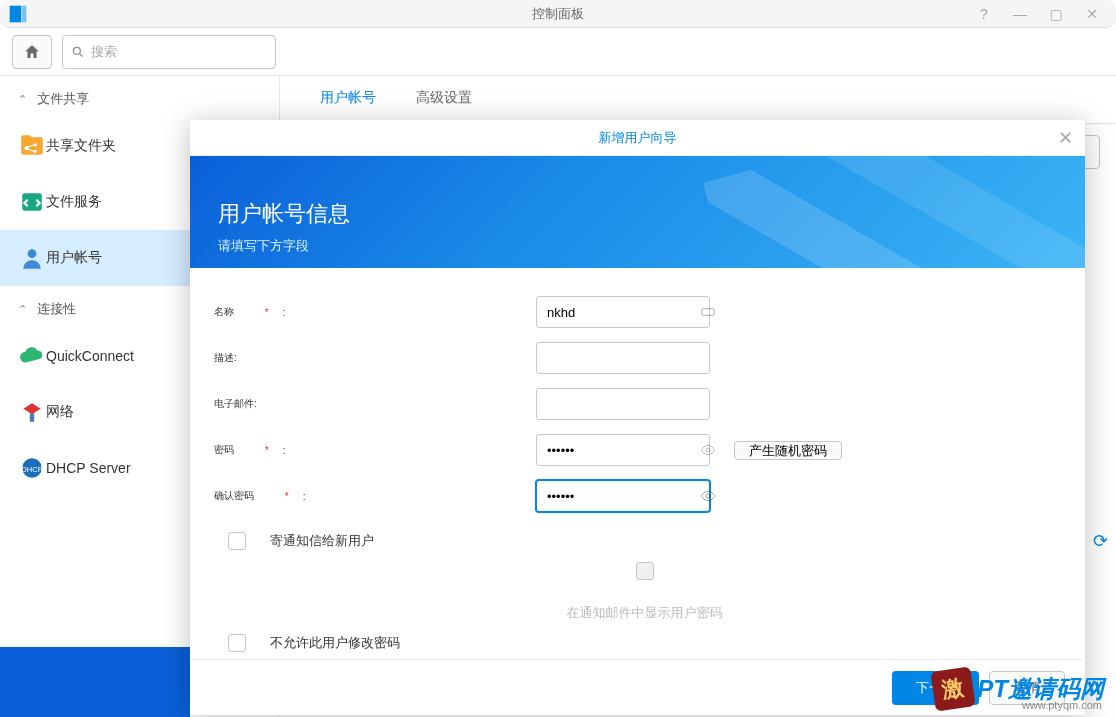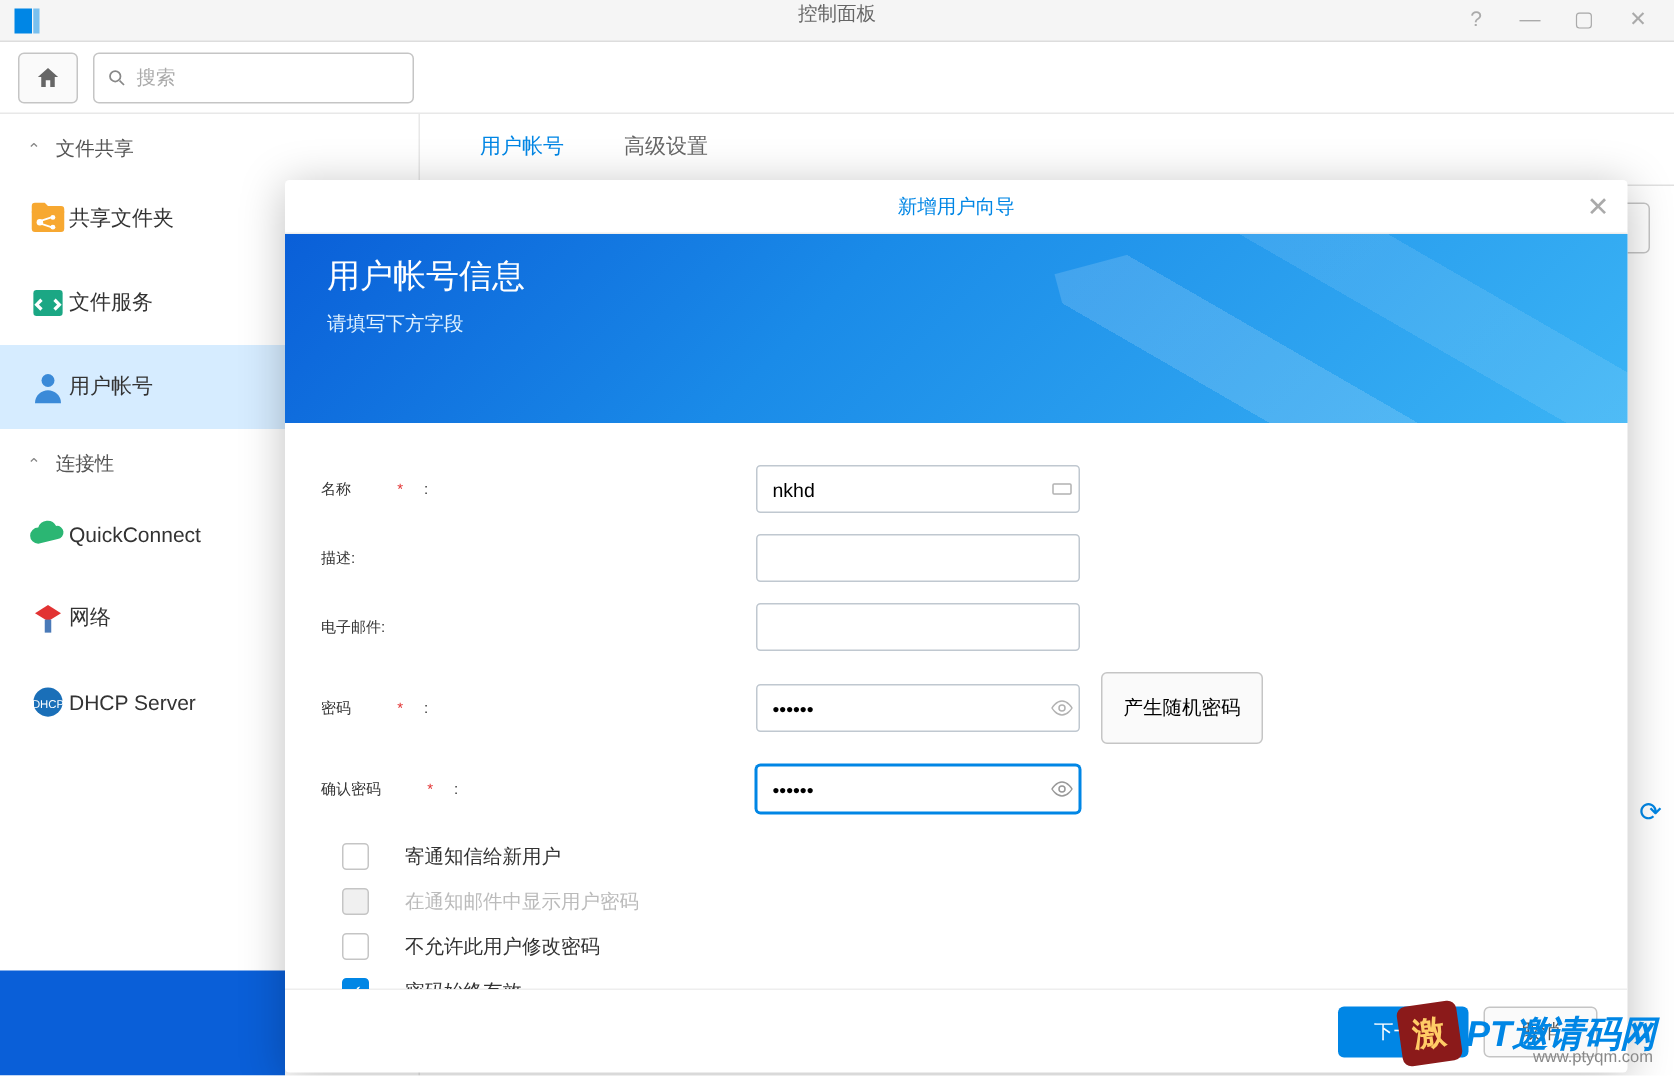--- a/index.html
+++ b/index.html
@@ -1,18 +1,18 @@
 <!DOCTYPE html>
 <html><head>
   <meta charset="utf-8">
   <style>
     * { margin: 0; padding: 0; box-sizing: border-box; font-family: "Microsoft YaHei", Arial, sans-serif; }
     body { width: 1116px; height: 717px; background: #fff; position: relative; overflow: hidden; }
     
-    .titlebar { height: 28px; background: #f5f5f5; display: flex; align-items: flex-start; position: relative; border-bottom: 1px solid #ddd; }
+    .titlebar { height: 28px; background: #f5f5f5; display: flex; align-items: center; position: relative; border-bottom: 1px solid #ddd; border-radius: 10px; }
     .titlebar-icon { width: 36px; height: 28px; display: flex; align-items: center; justify-content: center; }
     .titlebar-icon svg { width: 20px; height: 20px; }
     .titlebar-title { position: absolute; left: 50%; transform: translateX(-50%); font-size: 13px; color: #666; }
     .titlebar-ctrl { position: absolute; right: 0; display: flex; gap: 12px; padding-right: 12px; }
     .titlebar-ctrl span { width: 24px; height: 24px; display: inline-flex; align-items: center; justify-content: center; color: #aaa; cursor: pointer; font-size: 14px; }
     
     .toolbar { height: 48px; display: flex; align-items: center; padding: 0 12px; gap: 10px; border-bottom: 1px solid #e8e8e8; }
     .home-btn { width: 40px; height: 34px; border: 1px solid #c5c5c5; border-radius: 4px; display: flex; align-items: center; justify-content: center; background: #fafafa; cursor: pointer; }
     .toolbar-search { flex: 0 0 200px; height: 34px; border: 1px solid #c5c5c5; border-radius: 4px; display: flex; align-items: center; padding: 0 8px; gap: 6px; }
     .toolbar-search input { border: none; outline: none; font-size: 13px; flex: 1; color: #333; background: transparent; }
@@ -37,37 +37,37 @@
     .ab-btn .caret { font-size: 9px; color: #888; border-left: 1px solid #ccc; padding-left: 8px; margin-left: 4px; }
     .ab-spacer { flex: 1; }
     .ab-search { width: 200px; height: 34px; border: 1px solid #c5c5c5; border-radius: 4px; display: flex; align-items: center; padding: 0 8px; gap: 6px; }
     .ab-search input { border: none; outline: none; font-size: 13px; flex: 1; background: transparent; }
     
     .modal { position: absolute; left: 190px; top: 120px; width: 895px; height: 595px; background: #fff; box-shadow: 0 4px 30px rgba(0,0,0,0.25); border-radius: 3px; display: flex; flex-direction: column; z-index: 100; }
     .modal-header { height: 36px; display: flex; align-items: center; justify-content: center; position: relative; border-bottom: 1px solid #eee; }
     .modal-title { font-size: 13px; color: #0086e5; font-weight: 500; }
     .modal-close { position: absolute; right: 12px; color: #aaa; font-size: 18px; cursor: pointer; }
     
-    .modal-banner { height: 126px; background: linear-gradient(135deg, #0a5fd8 0%, #1a8be8 40%, #3bb4f5 100%); position: relative; overflow: hidden; padding: 13px 28px; }
+    .modal-banner { height: 112px; background: linear-gradient(135deg, #0a5fd8 0%, #1a8be8 40%, #3bb4f5 100%); position: relative; overflow: hidden; padding: 43px 28px; }
     .modal-banner::before { content: ''; position: absolute; right: -50px; top: -30px; width: 400px; height: 300px; background: linear-gradient(45deg, transparent 40%, rgba(255,255,255,0.15) 40%, rgba(255,255,255,0.15) 50%, transparent 50%, transparent 60%, rgba(255,255,255,0.1) 60%, rgba(255,255,255,0.1) 70%, transparent 70%); transform: rotate(-15deg); }
     .modal-banner h2 { color: #fff; font-size: 22px; font-weight: 500; margin-bottom: 8px; position: relative; }
     .modal-banner p { color: #e0f2ff; font-size: 13px; position: relative; }
     
     .modal-body { flex: 1; padding: 28px 24px 12px; overflow-y: auto; }
     .form-row { display: flex; align-items: center; margin-bottom: 14px; min-height: 32px; }
     .form-label { width: 290px; font-size: 10px; color: #333; display: flex; align-items: center; gap: 14px; }
     .form-label .req { color: #e23333; }
-    .form-field { width: 216px; height: 32px; border: 1px solid #c0c8d0; border-radius: 3px; padding: 0 32px 0 10px; font-size: 13px; outline: none; position: relative; }
+    .form-field { width: 174px; height: 32px; border: 1px solid #c0c8d0; border-radius: 3px; padding: 0 32px 0 10px; font-size: 13px; outline: none; position: relative; margin-left: 32px; }
     .form-field:focus, .form-field.focused { border-color: #0086e5; box-shadow: 0 0 0 1px #0086e5; }
     .field-wrap { position: relative; width: 220px; }
     .field-wrap .field-icon { position: absolute; right: 8px; top: 50%; transform: translateY(-50%); width: 16px; height: 16px; opacity: 0.5; }
-    .gen-btn { height: 48px; padding: 0 14px; margin-left: 10px; border: 1px solid #c5c5c5; border-radius: 4px; background: #fafafa; font-size: 13px; cursor: pointer; }
+    .gen-btn { height: 19px; padding: 0 14px; margin-left: 10px; border: 1px solid #c5c5c5; border-radius: 4px; background: #fafafa; font-size: 13px; cursor: pointer; }
     
     .check-row { display: flex; align-items: center; gap: 24px; padding: 6px 0 6px 14px; font-size: 13px; color: #333; }
-    .check-row.disabled { color: #bbb; }
+    .check-row.disabled { color: #bbb; flex-direction: column; }
     .checkbox { width: 18px; height: 18px; border: 1px solid #c5c5c5; border-radius: 3px; background: #fff; display: flex; align-items: center; justify-content: center; cursor: pointer; }
     .checkbox.checked { background: #0086e5; border-color: #0086e5; color: #fff; font-size: 12px; }
     .checkbox.disabled { background: #f0f0f0; cursor: not-allowed; }
     
     .modal-footer { height: 56px; border-top: 1px solid #eee; display: flex; align-items: center; justify-content: flex-end; padding: 0 20px; gap: 10px; }
     .btn-primary { height: 34px; padding: 0 24px; background: #0086e5; color: #fff; border: none; border-radius: 4px; font-size: 13px; cursor: pointer; }
     .btn-default { height: 34px; padding: 0 24px; background: #fafafa; color: #555; border: 1px solid #c5c5c5; border-radius: 4px; font-size: 13px; cursor: pointer; }
     
     .bottom-bar { position: absolute; bottom: 0; left: 0; width: 190px; height: 70px; background: #0a5fd8; z-index: 50; }
     

